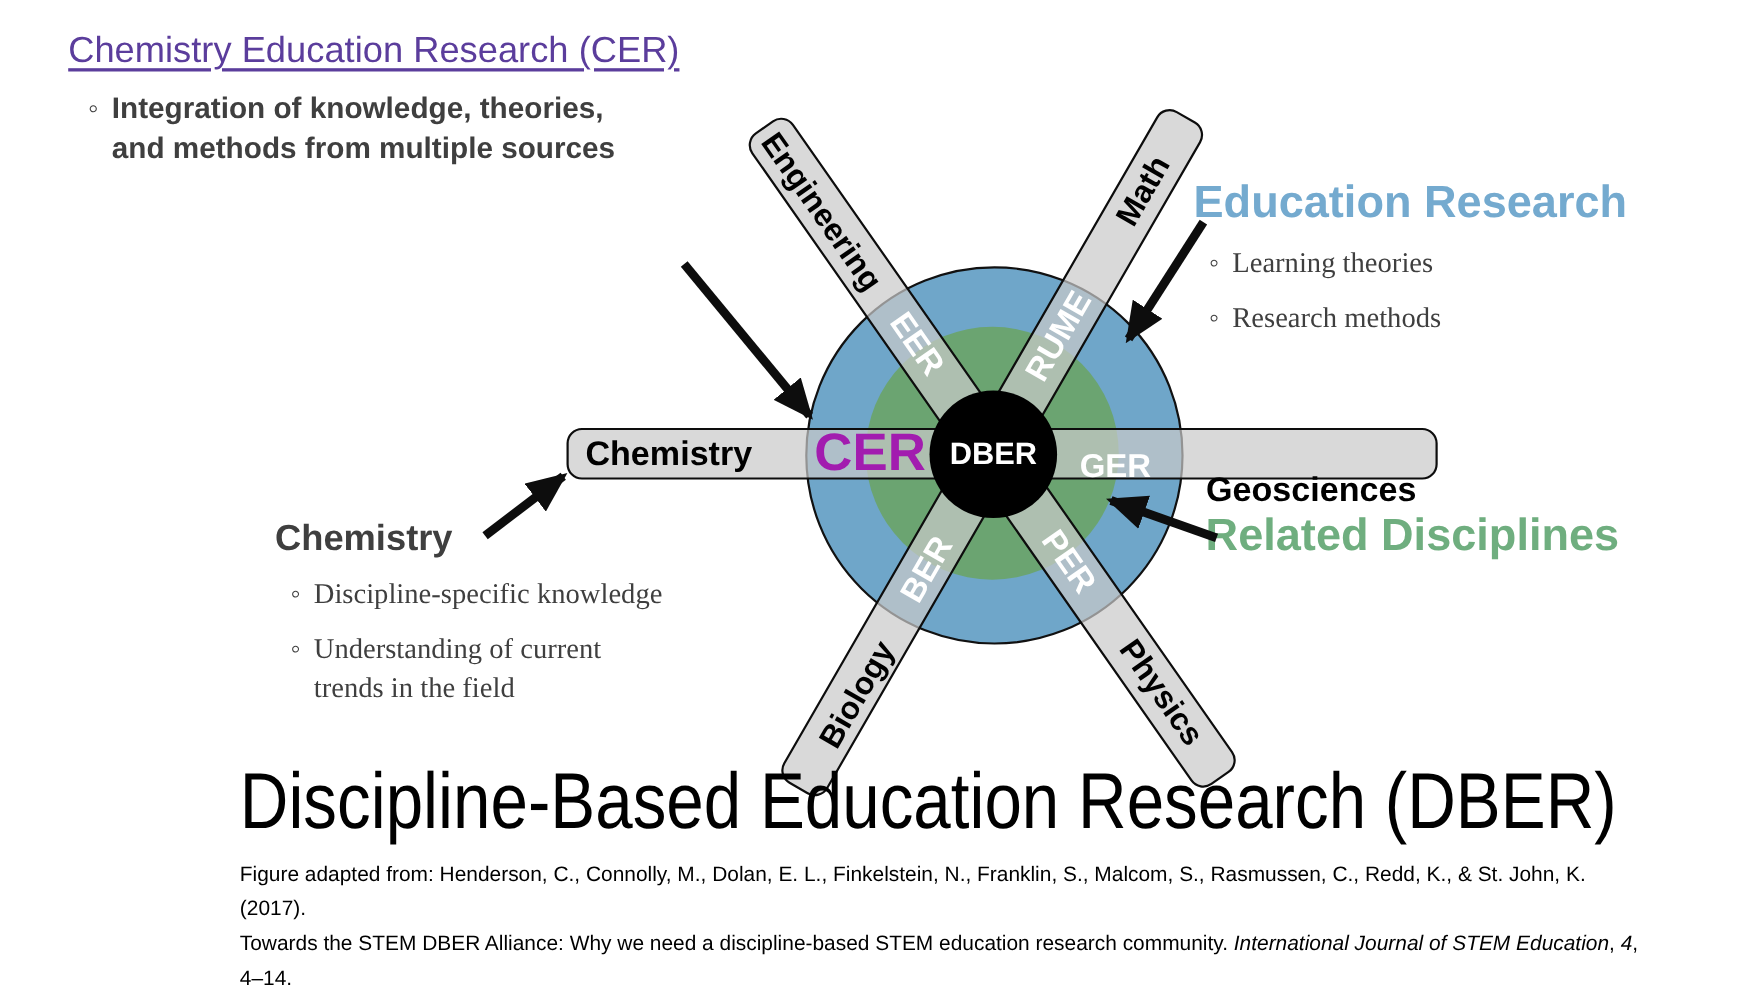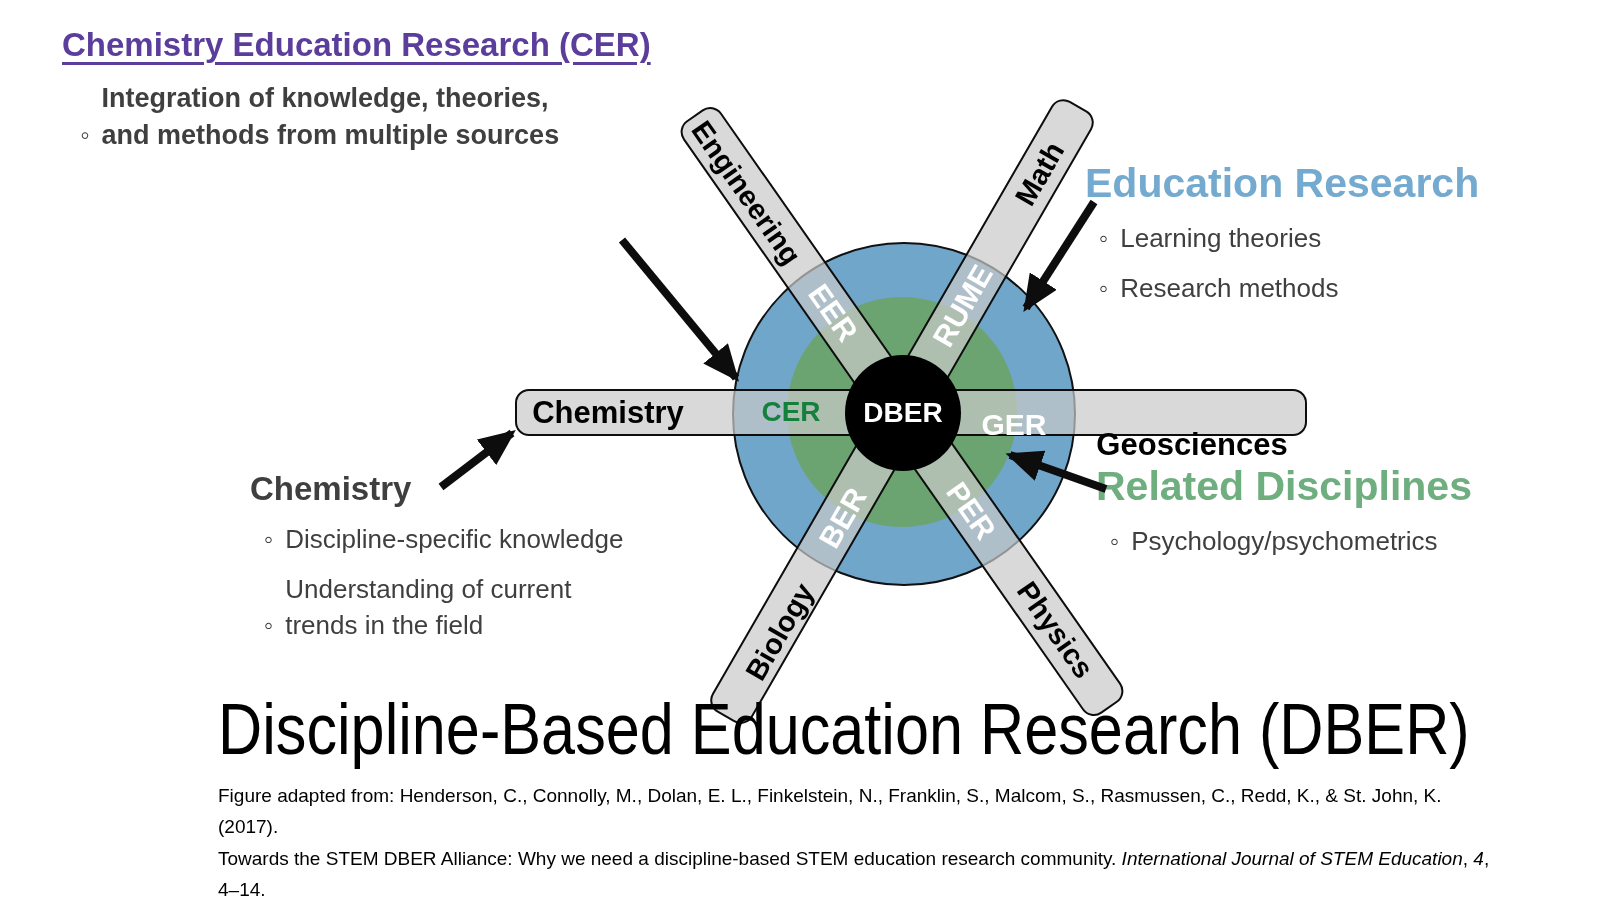--- a/index.html
+++ b/index.html
@@ -3,53 +3,53 @@
 <meta charset="utf-8">
 <style>
   html,body{margin:0;padding:0;background:#fff;}
   .stage{
     position:relative;width:1600px;height:900px;background:#ffffff;overflow:hidden;
     font-family:"Liberation Sans",sans-serif;color:#3f3f3f;
   }
   
   .tblock{position:absolute;}
   .cer-title{
-    color:#5b3d9c;font-size:33px;font-weight:700;
+    color:#5b3d9c;font-size:33px;font-weight:400;
     text-decoration:underline;text-decoration-thickness:3px;text-underline-offset:6px;
     margin-bottom:16px;white-space:nowrap;
   }
-  .brow{display:flex;align-items:flex-end;margin-bottom:12px;}
+  .brow{display:flex;align-items:flex-start;margin-bottom:12px;}
   .ring::before{content:"◦";display:inline-block;}
   .ring{flex:0 0 auto;margin-right:12px;line-height:1.38;}
   .btxt{white-space:pre-line;line-height:1.38;}
   .cer-block .brow{font-size:27px;font-weight:700;margin-bottom:16px;padding-left:18px;}
   .side-title{font-size:41px;font-weight:700;margin-bottom:14px;white-space:nowrap;}
   .edu-block .side-title{color:#74aacf;}
   .rel-block .side-title{color:#6fae7f;}
   .chem-block .side-title{color:#3f3f3f;}
-  .edu-block .brow,.rel-block .brow,.chem-block .brow{font-size:26px;margin-bottom:14px;padding-left:14px;}
+  .edu-block .brow,.rel-block .brow,.chem-block .brow{font-size:26px;margin-bottom:14px;padding-left:14px;font-family:Liberation Serif, serif;}
   
   .circle{position:absolute;border-radius:50%;}
   .c-blue{left:732px;top:242px;width:340px;height:340px;background:#6fa6c9;border:2px solid #111;}
   .c-green{left:787px;top:297px;width:230px;height:230px;background:#6ba471;}
   .c-black{left:845px;top:355px;width:116px;height:116px;background:#000;}
   .band{
     position:absolute;height:47px;background:rgba(201,201,201,0.71);
     border:2.5px solid #0d0d0d;border-radius:14px;box-sizing:border-box;
   }
   .band-h{left:515px;top:389px;width:792px;}
   .band-a{left:540px;top:388px;width:724px;transform:rotate(55deg);}
   .band-b{left:549px;top:388px;width:706px;transform:rotate(-60deg);}
   .lab{
     position:absolute;white-space:nowrap;font-weight:700;
     transform:translate(-50%,-50%) rotate(var(--r,0deg));
   }
   .lab.outer{font-size:29px;color:#000;}
   .lab.acro{font-size:30px;color:#fff;}
-  .lab.acro-cer{font-size:28px;color:#15803d;}
+  .lab.acro-cer{font-size:48px;color:#a21caf;}
   .lab.dber{font-size:28px;color:#fff;}
   
   .arrows{position:absolute;left:0;top:0;pointer-events:none;}
   
   .big-title{
     position:absolute;left:218px;top:688px;color:#000;font-size:72px;font-weight:400;
     white-space:nowrap;transform:scaleX(0.85);transform-origin:left center;
   }
   .citation{
     position:absolute;left:218px;top:780px;width:1280px;color:#000;
@@ -78,24 +78,20 @@
       <span class="btxt">Learning theories</span>
     </div>
     <div class="brow">
       <span class="ring"></span>
       <span class="btxt">Research methods</span>
     </div>
   </div>
 
   <div class="tblock rel-block" style="left:1096px;top:463px;">
     <div class="side-title">Related Disciplines</div>
-    <div class="brow">
-      <span class="ring"></span>
-      <span class="btxt">Psychology/psychometrics</span>
-    </div>
   </div>
 
   <div class="tblock chem-block" style="left:250px;top:470px;">
     <div class="side-title" style="font-size:33px;">Chemistry</div>
     <div class="brow">
       <span class="ring"></span>
       <span class="btxt">Discipline-specific knowledge</span>
     </div>
     <div class="brow">
       <span class="ring"></span>

